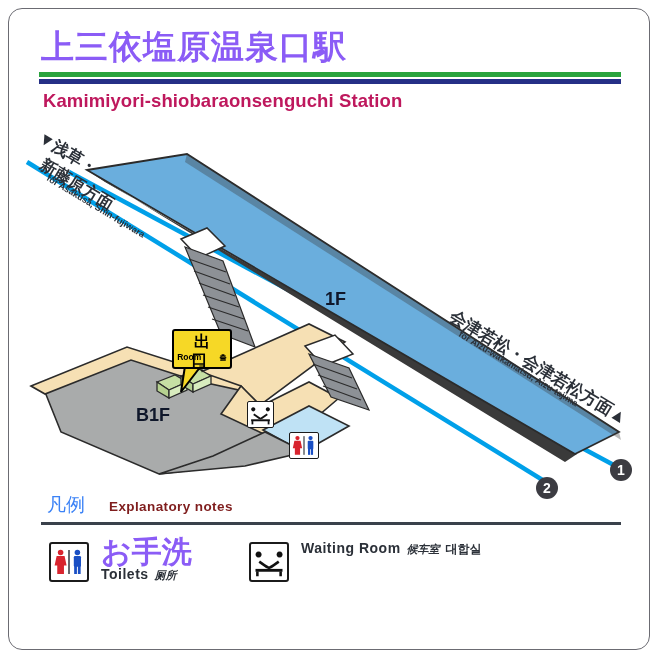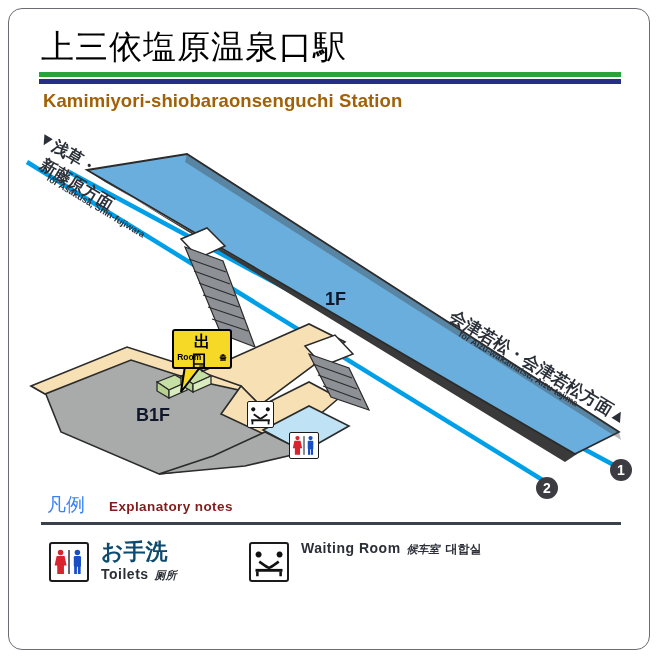--- a/index.html
+++ b/index.html
@@ -26,23 +26,23 @@
     box-sizing: border-box;
     overflow: hidden;
   }
 
   
   #station-name-jp {
     position: absolute;
     left: 32px;
     top: 16px;
     font-size: 33px;
-    font-weight: normal;
+    font-weight: bold;
     letter-spacing: 1px;
-    color: #000000;
+    color: #8b5cf6;
     white-space: nowrap;
   }
   #rule-green {
     position: absolute;
     left: 30px;
     top: 63px;
     width: 582px;
     height: 5px;
     background: #2aa33d;
   }
@@ -54,21 +54,21 @@
     height: 5px;
     background: #252f86;
   }
   #station-name-en {
     position: absolute;
     left: 34px;
     top: 81px;
     font-size: 18.5px;
     font-weight: bold;
     letter-spacing: 0.1px;
-    color: #a16207;
+    color: #be185d;
     white-space: nowrap;
   }
 
   
   #map-svg {
     position: absolute;
     left: 0;
     top: 105px;
     width: 642px;
     height: 370px;
@@ -251,23 +251,23 @@
     position: absolute;
     left: 0; top: 0;
     width: 40px; height: 40px;
     background: #ffffff;
     border: 2px solid #1b1b1b;
     border-radius: 3px;
     box-sizing: border-box;
   }
   .legend-text { position: absolute; left: 52px; top: -3px; }
   .legend-jp {
-    font-size: 22px;
-    font-weight: bold;
-    color: #0c4a6e;
+    font-size: 30px;
+    font-weight: bold;
+    color: #8b5cf6;
     line-height: 26px;
     white-space: nowrap;
   }
   .legend-sub {
     font-size: 14px;
     font-weight: bold;
     color: #2b3038;
     letter-spacing: 0.5px;
     line-height: 18px;
     white-space: nowrap;

